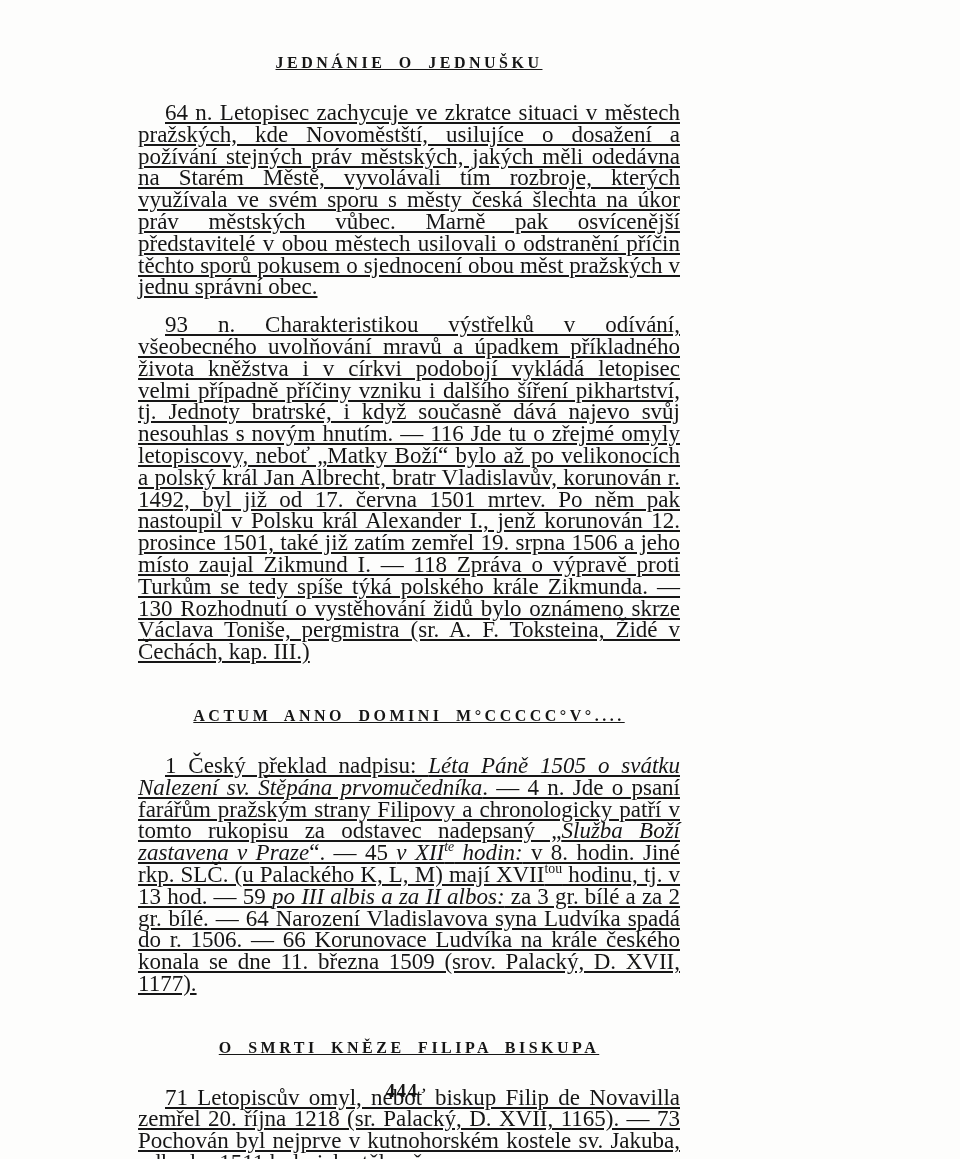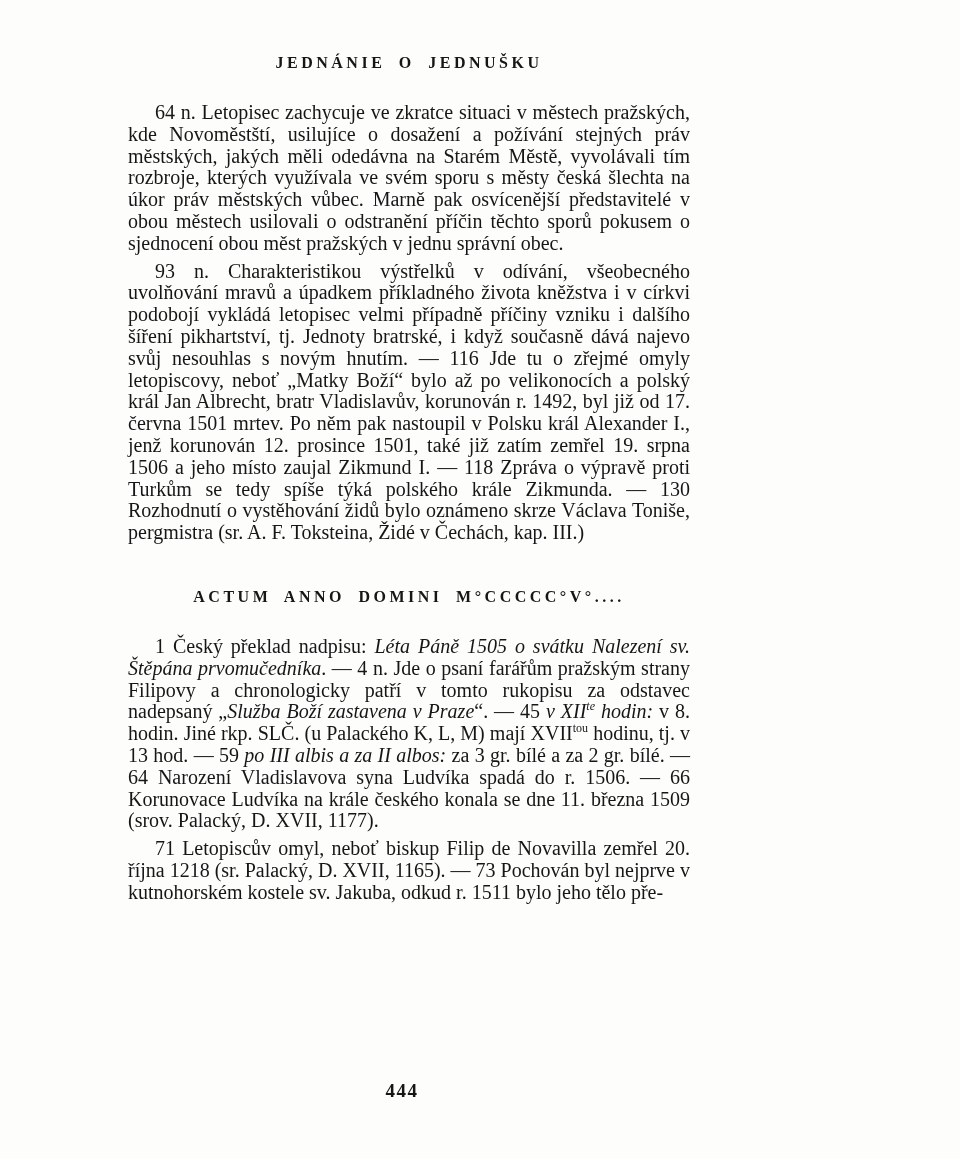--- a/index.html
+++ b/index.html
@@ -8,38 +8,39 @@
     background: #fdfdfc;
     font-family: "Liberation Serif", "DejaVu Serif", serif;
     color: #161616;
   }
   .page {
     position: relative;
     width: 816px; height: 1159px;
     box-sizing: border-box;
     padding: 46px 120px 0 122px;
     overflow: hidden;
+    text-decoration: underline;
   }
   .content section { display: block; }
   .heading {
     font-size: 16px;
     font-weight: bold;
     letter-spacing: 3.5px;
     word-spacing: 6px;
     text-align: center;
     margin: 44px 0 30px 0;
     white-space: nowrap;
   }
   .content section:first-child .heading { margin-top: 8px; }
   .para {
-    font-size: 20px;
+    font-size: 23px;
     line-height: 21.8px;
     text-align: justify;
     text-indent: 27px;
-    margin: 6px;
+    margin: 16px;
     hyphens: none;
   }
   .para sup {
     font-size: 60%;
     line-height: 0;
     vertical-align: super;
   }
   .run-i { font-style: italic; }
   .pagenum {
     position: absolute;
@@ -61,17 +62,18 @@
         <p class="para"><span>64 n. Letopisec zachycuje ve zkratce situaci v městech pražských, kde Novoměstští, usilujíce o dosažení a požívání stejných práv městských, jakých měli odedávna na Starém Městě, vyvolávali tím rozbroje, kterých využívala ve svém sporu s městy česká šlechta na úkor práv městských vůbec. Marně pak osvícenější představitelé v obou městech usilovali o odstranění příčin těchto sporů pokusem o sjednocení obou měst pražských v jednu správní obec.</span></p>
       </section>
       <section>
         <p class="para"><span>93 n. Charakteristikou výstřelků v odívání, všeobecného uvolňování mravů a úpadkem příkladného života kněžstva i v církvi podobojí vykládá letopisec velmi případně příčiny vzniku i dalšího šíření pikhartství, tj. Jednoty bratrské, i když současně dává najevo svůj nesouhlas s novým hnutím. — 116 Jde tu o zřejmé omyly letopiscovy, neboť „Matky Boží“ bylo až po velikonocích a polský král Jan Albrecht, bratr Vladislavův, korunován r. 1492, byl již od 17. června 1501 mrtev. Po něm pak nastoupil v Polsku král Alexander I., jenž korunován 12. prosince 1501, také již zatím zemřel 19. srpna 1506 a jeho místo zaujal Zikmund I. — 118 Zpráva o výpravě proti Turkům se tedy spíše týká polského krále Zikmunda. — 130 Rozhodnutí o vystěhování židů bylo oznámeno skrze Václava Toniše, pergmistra (sr. A. F. Toksteina, Židé v Čechách, kap. III.)</span></p>
       </section>
       <section>
         <h2 class="heading">ACTUM ANNO DOMINI M°CCCCC°V°....</h2>
         <p class="para"><span>1 Český překlad nadpisu: </span><span class="run-i">Léta Páně 1505 o svátku Nalezení sv. Štěpána prvomučedníka</span><span>. — 4 n. Jde o psaní farářům pražským strany Filipovy a chronologicky patří v tomto rukopisu za odstavec nadepsaný „</span><span class="run-i">Služba Boží zastavena v Praze</span><span>“. — 45 </span><span class="run-i">v XII</span><sup class="run-i">te</sup><span class="run-i"> hodin:</span><span> v 8. hodin. Jiné rkp. SLČ. (u Palackého K, L, M) mají XVII</span><sup>tou</sup><span> hodinu, tj. v 13 hod. — 59 </span><span class="run-i">po III albis a za II albos:</span><span> za 3 gr. bílé a za 2 gr. bílé. — 64 Narození Vladislavova syna Ludvíka spadá do r. 1506. — 66 Korunovace Ludvíka na krále českého konala se dne 11. března 1509 (srov. Palacký, D. XVII, 1177).</span></p>
       </section>
       <section>
+        <h2 class="heading">O SMRTI KNĚZE FILIPA BISKUPA</h2>
         <p class="para"><span>71 Letopiscův omyl, neboť biskup Filip de Novavilla zemřel 20. října 1218 (sr. Palacký, D. XVII, 1165). — 73 Pochován byl nejprve v kutnohorském kostele sv. Jakuba, odkud r. 1511 bylo jeho tělo pře-</span></p>
       </section>
     </div>
   <div class="pagenum">444</div>
 </div>
 
 </body></html>

